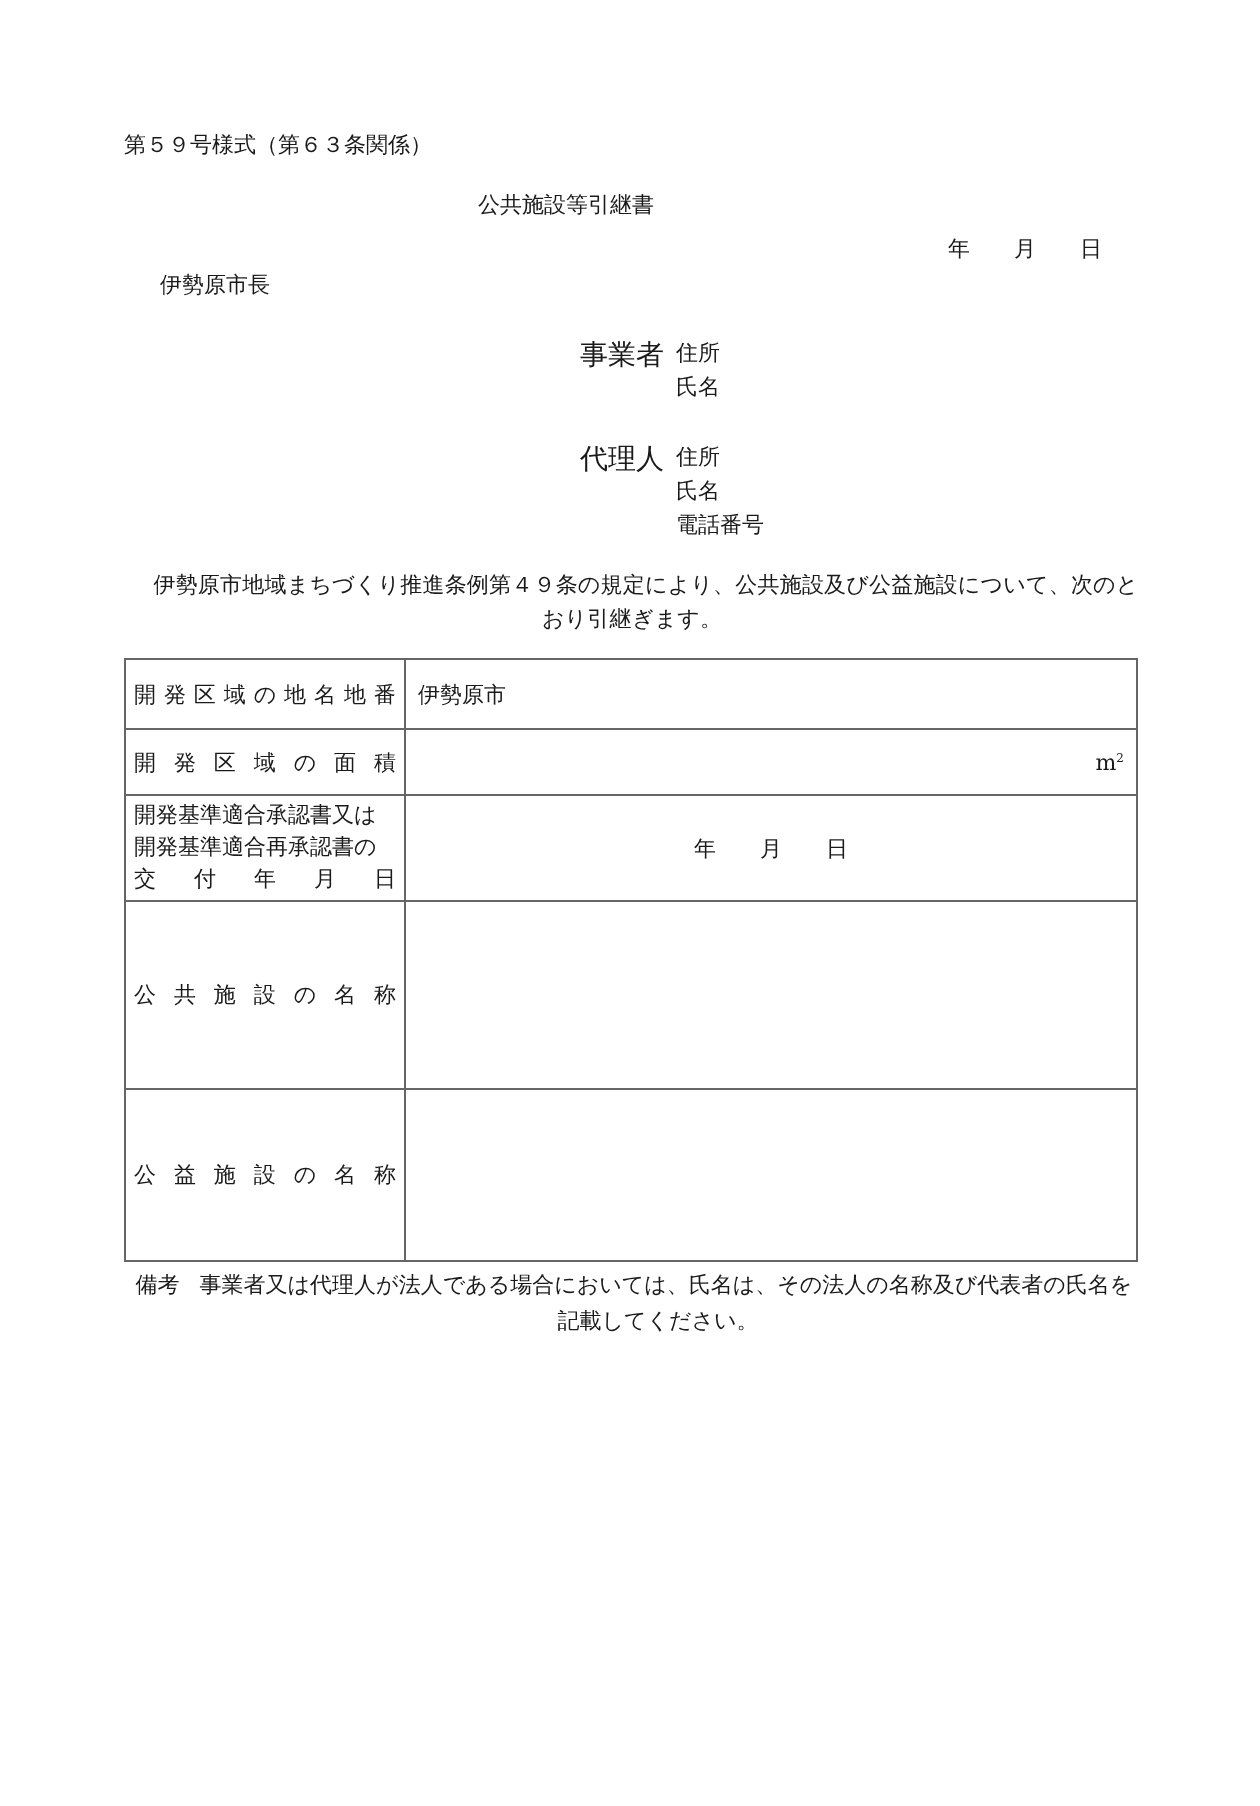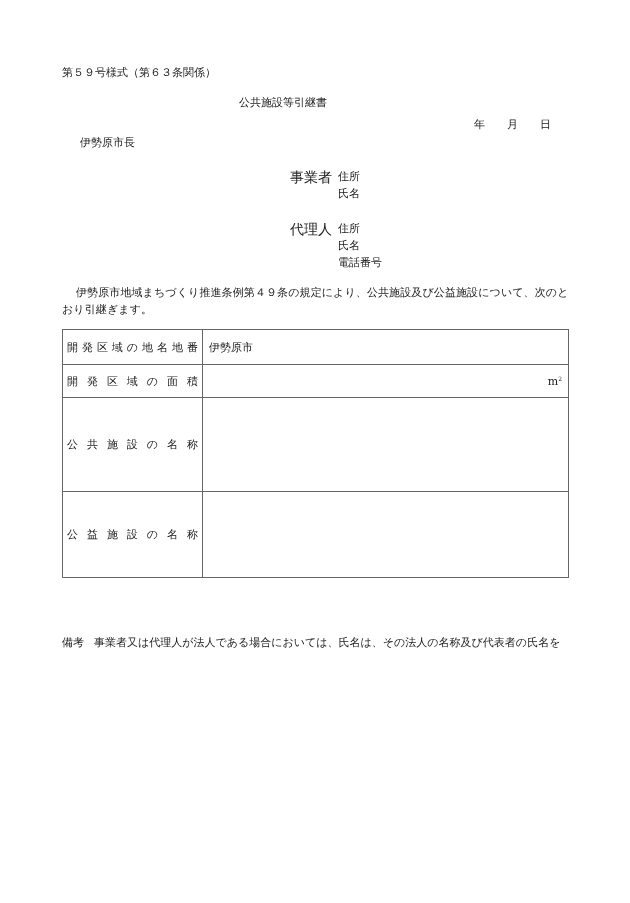--- a/index.html
+++ b/index.html
@@ -9,21 +9,21 @@
     }
     body {
       width: 630px;
       height: 903px;
       position: relative;
       font-family: "DejaVu Serif", "Liberation Serif", serif;
       color: #1a1a1a;
       font-size: 11px;
       overflow: hidden;
     }
-    .abs { position: absolute; white-space: nowrap; }
+    .abs { position: absolute; white-space: nowrap; text-align: center; }
     #form-number { left: 62px; top: 65px; }
     #doc-title { left: 0; width: 546px; top: 95px; text-align: center; padding-left: 20px; box-sizing: border-box; }
     #date-line { left: 474px; top: 117px; }
     #date-line span { display: inline-block; }
     #addressee { left: 80px; top: 135px; }
     .party-label { font-size: 14px; }
     #biz-label { left: 290px; top: 169px; }
     #biz-addr { left: 338px; top: 169px; }
     #biz-name { left: 338px; top: 186px; }
     #agent-label { left: 290px; top: 221px; }
@@ -122,20 +122,36 @@
             <span>域</span>
             <span>の</span>
             <span>面</span>
             <span>積</span>
           </div>
     </td>
     <td class="value-cell right">
       <span><span>m</span><sup>2</sup></span>
     </td>
   </tr>
+  <tr style="height:53px">
+    <td class="label-cell">
+      <div class="line">開発基準適合承認書又は</div>
+      <div class="line">開発基準適合再承認書の</div>
+      <div class="line spaced" id="approval-line-3">
+            <span>交</span>
+            <span>付</span>
+            <span>年</span>
+            <span>月</span>
+            <span>日</span>
+          </div>
+    </td>
+    <td class="value-cell center">
+      <span>年</span><span class="date-spacer"></span><span>月</span><span class="date-spacer"></span><span>日</span>
+    </td>
+  </tr>
   <tr style="height:94px">
     <td class="label-cell">
       <div class="spaced" id="public-label-spaced">
             <span>公</span>
             <span>共</span>
             <span>施</span>
             <span>設</span>
             <span>の</span>
             <span>名</span>
             <span>称</span>
@@ -155,13 +171,14 @@
             <span>称</span>
           </div>
     </td>
     <td class="value-cell"></td>
   </tr>
 </tbody>
   </table>
 
 <div class="abs" id="remarks">
   <span class="rem-head">備考</span><span>事業者又は代理人が法人である場合においては、氏名は、その法人の名称及び代表者の氏名を</span>
+  <span class="rem-cont">記載してください。</span>
 </div>
 
 </body></html>

